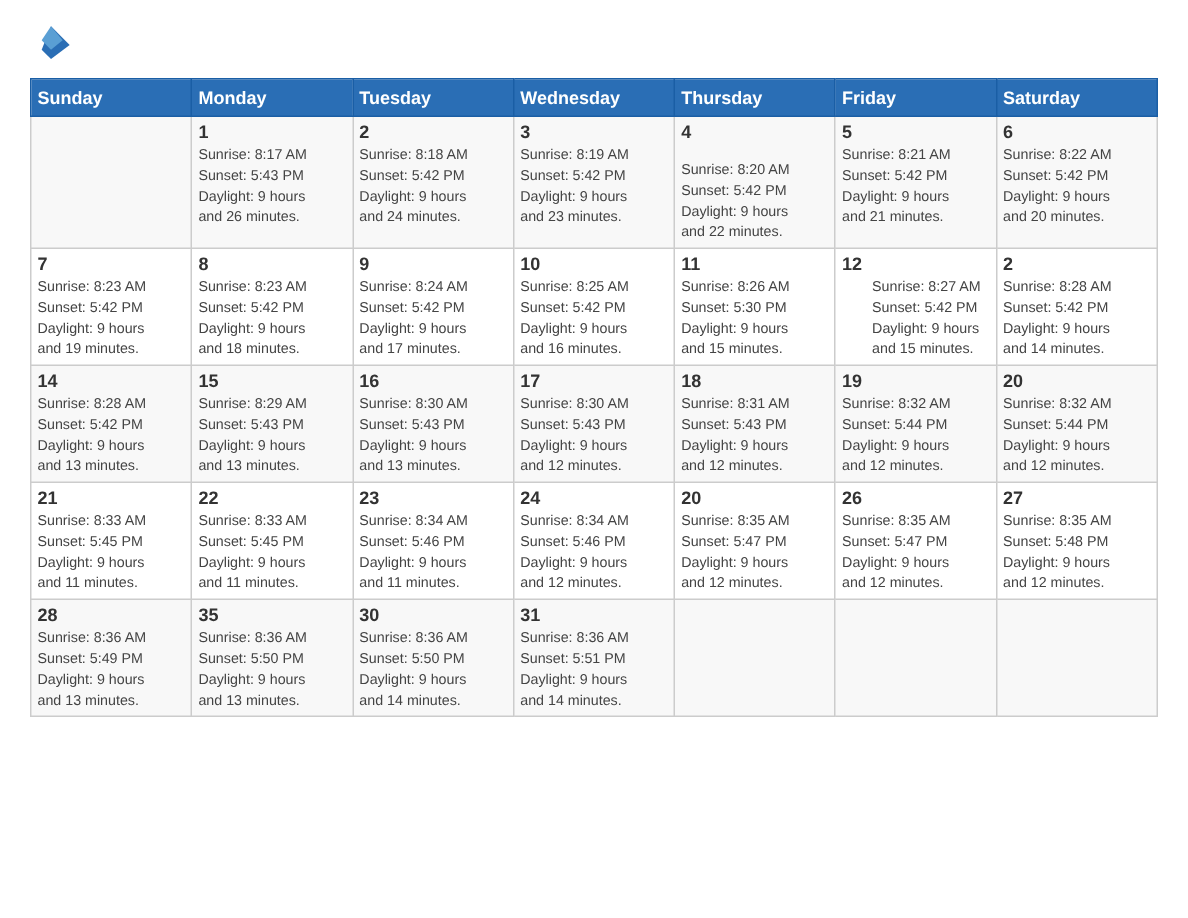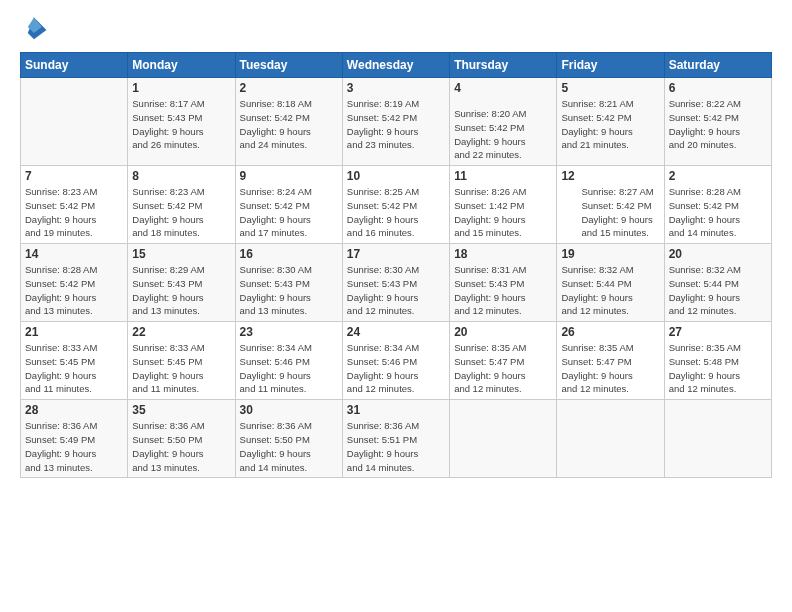--- a/index.html
+++ b/index.html
@@ -206,21 +206,21 @@
           <td>
             <span class="day-num">10</span>
             <div class="day-info" style="white-space: pre-line;">Sunrise: 8:25 AM
 Sunset: 5:42 PM
 Daylight: 9 hours
 and 16 minutes.</div>
           </td>
           <td>
             <span class="day-num">11</span>
             <div class="day-info" style="white-space: pre-line;">Sunrise: 8:26 AM
-Sunset: 1:42 PM
+Sunset: 5:30 PM
 Daylight: 9 hours
 and 15 minutes.</div>
           </td>
           <td>
             <span class="day-num">12</span>
             <div class="day-info" style="white-space: pre-line; margin-left: 20px;">Sunrise: 8:27 AM
 Sunset: 5:42 PM
 Daylight: 9 hours
 and 15 minutes.</div>
           </td>

